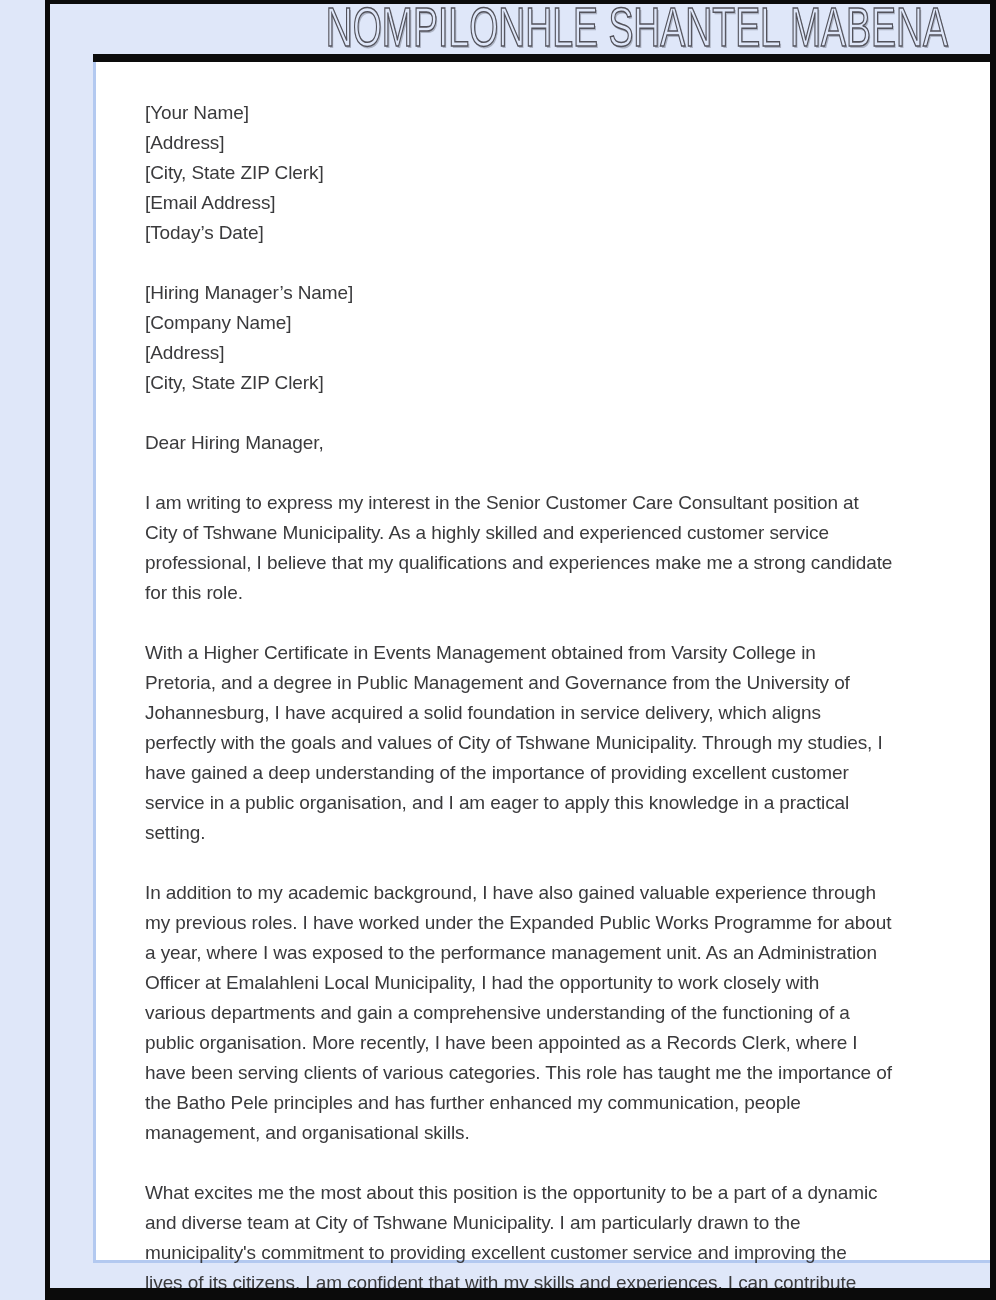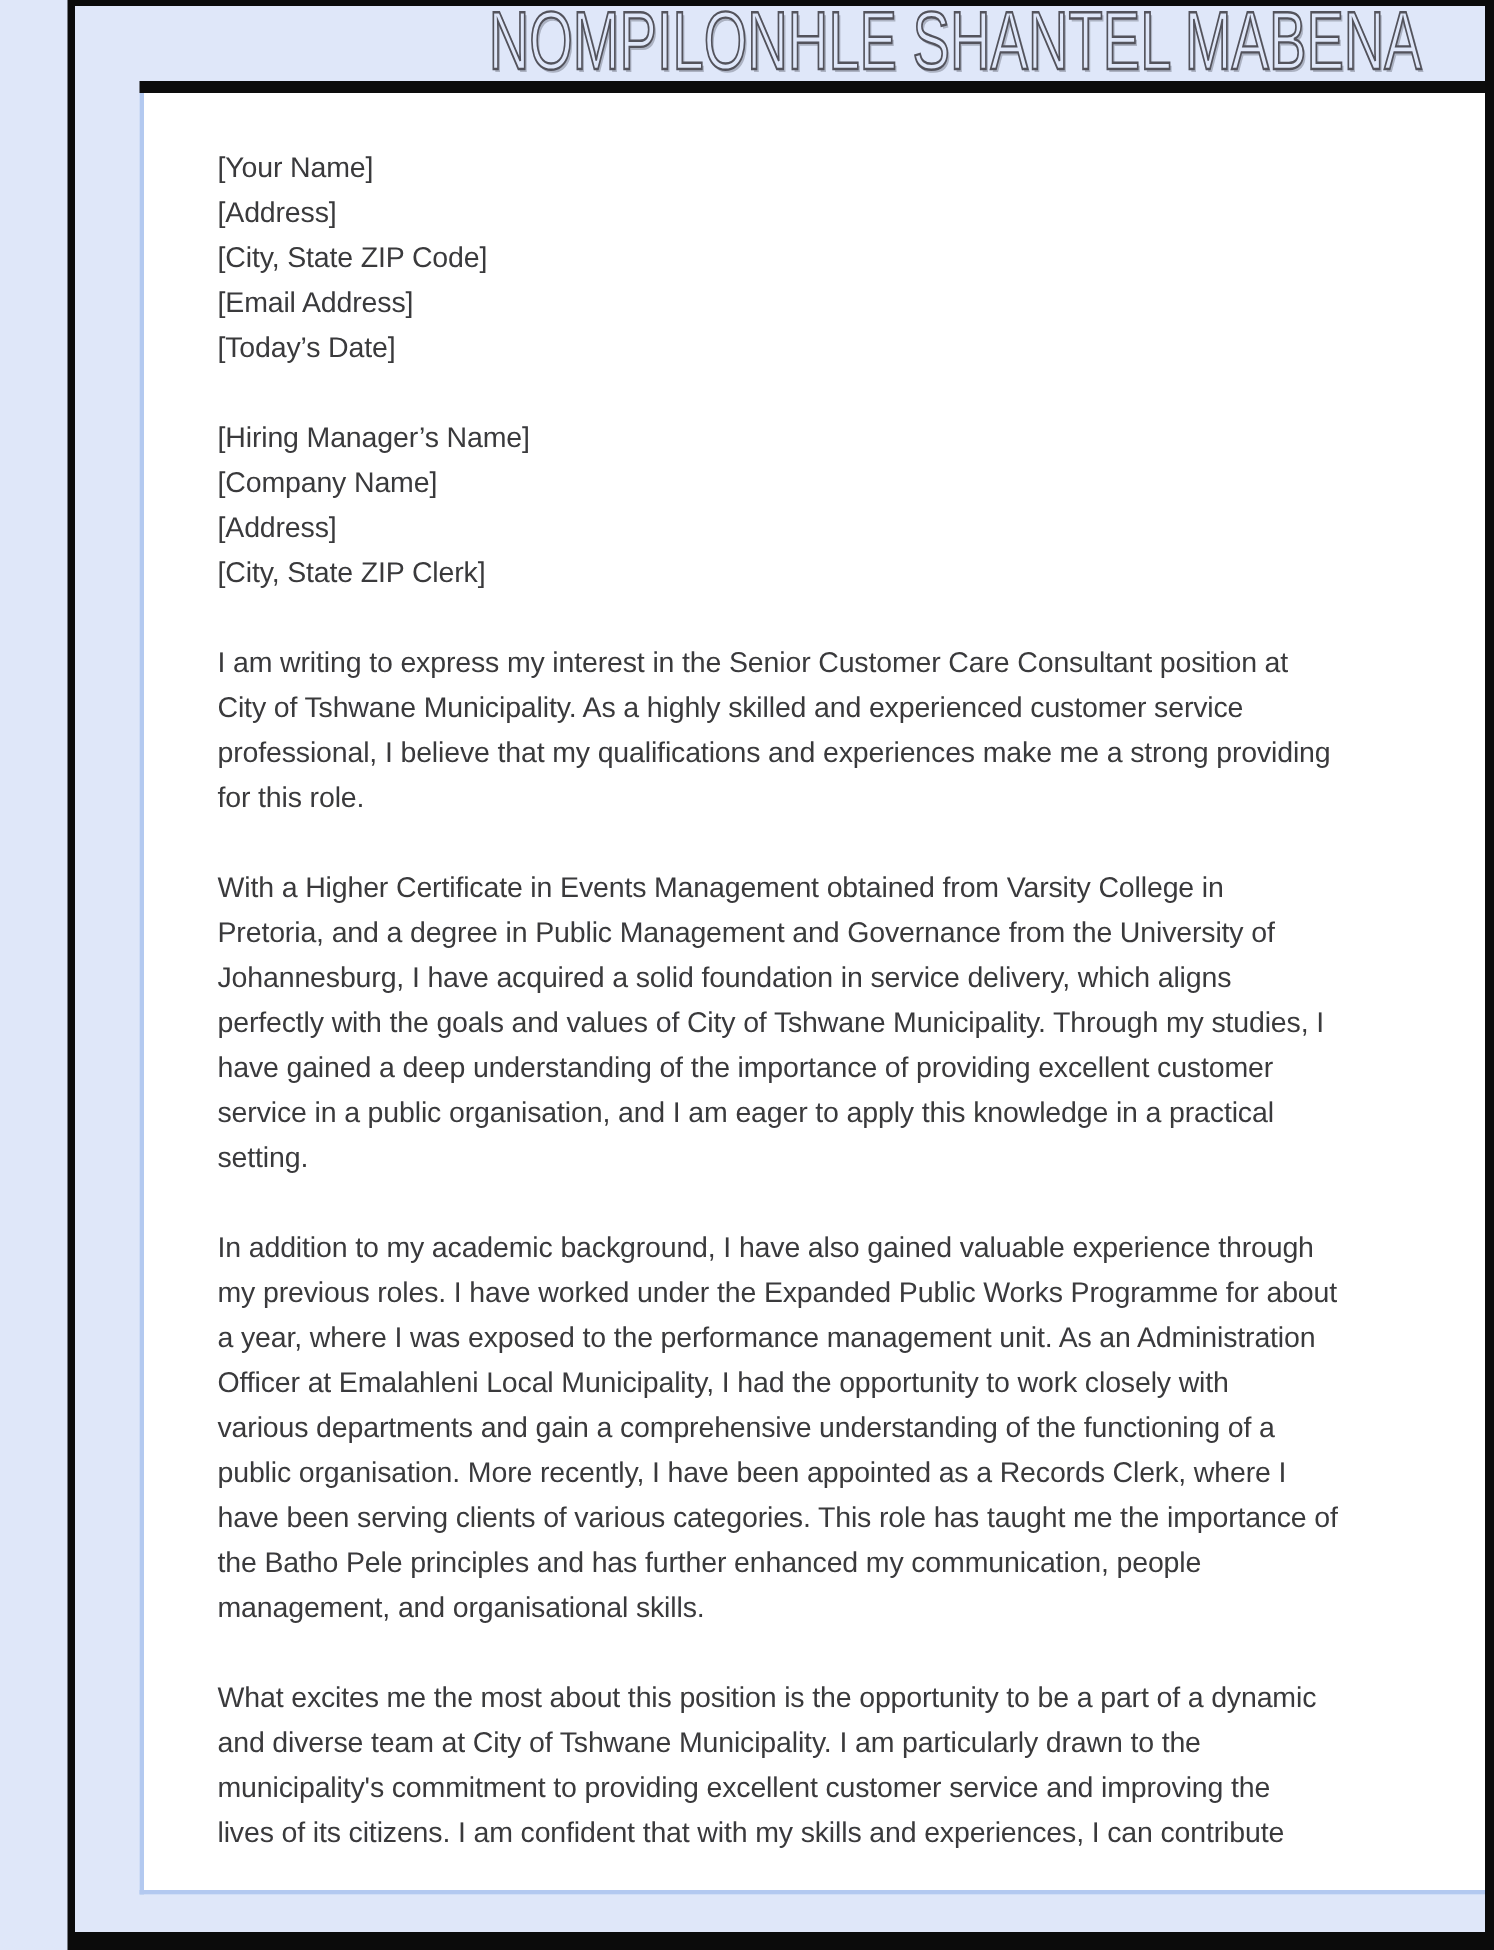--- a/index.html
+++ b/index.html
@@ -94,30 +94,31 @@
 
   <div class="header-title">NOMPILONHLE SHANTEL MABENA</div>
 
   <div class="header-rule"></div>
 
   <div class="page"></div>
 
   <div class="letter">
     <div class="block">[Your Name]
 [Address]
-[City, State ZIP Code]
+[City, State ZIP Clerk]
 [Email Address]
 [Today’s Date]</div>
     <div class="block">[Hiring Manager’s Name]
 [Company Name]
 [Address]
 [City, State ZIP Clerk]</div>
+    <div class="block">Dear Hiring Manager,</div>
     <div class="block">I am writing to express my interest in the Senior Customer Care Consultant position at
 City of Tshwane Municipality. As a highly skilled and experienced customer service
-professional, I believe that my qualifications and experiences make me a strong providing
+professional, I believe that my qualifications and experiences make me a strong candidate
 for this role.</div>
     <div class="block">With a Higher Certificate in Events Management obtained from Varsity College in
 Pretoria, and a degree in Public Management and Governance from the University of
 Johannesburg, I have acquired a solid foundation in service delivery, which aligns
 perfectly with the goals and values of City of Tshwane Municipality. Through my studies, I
 have gained a deep understanding of the importance of providing excellent customer
 service in a public organisation, and I am eager to apply this knowledge in a practical
 setting.</div>
     <div class="block">In addition to my academic background, I have also gained valuable experience through
 my previous roles. I have worked under the Expanded Public Works Programme for about

